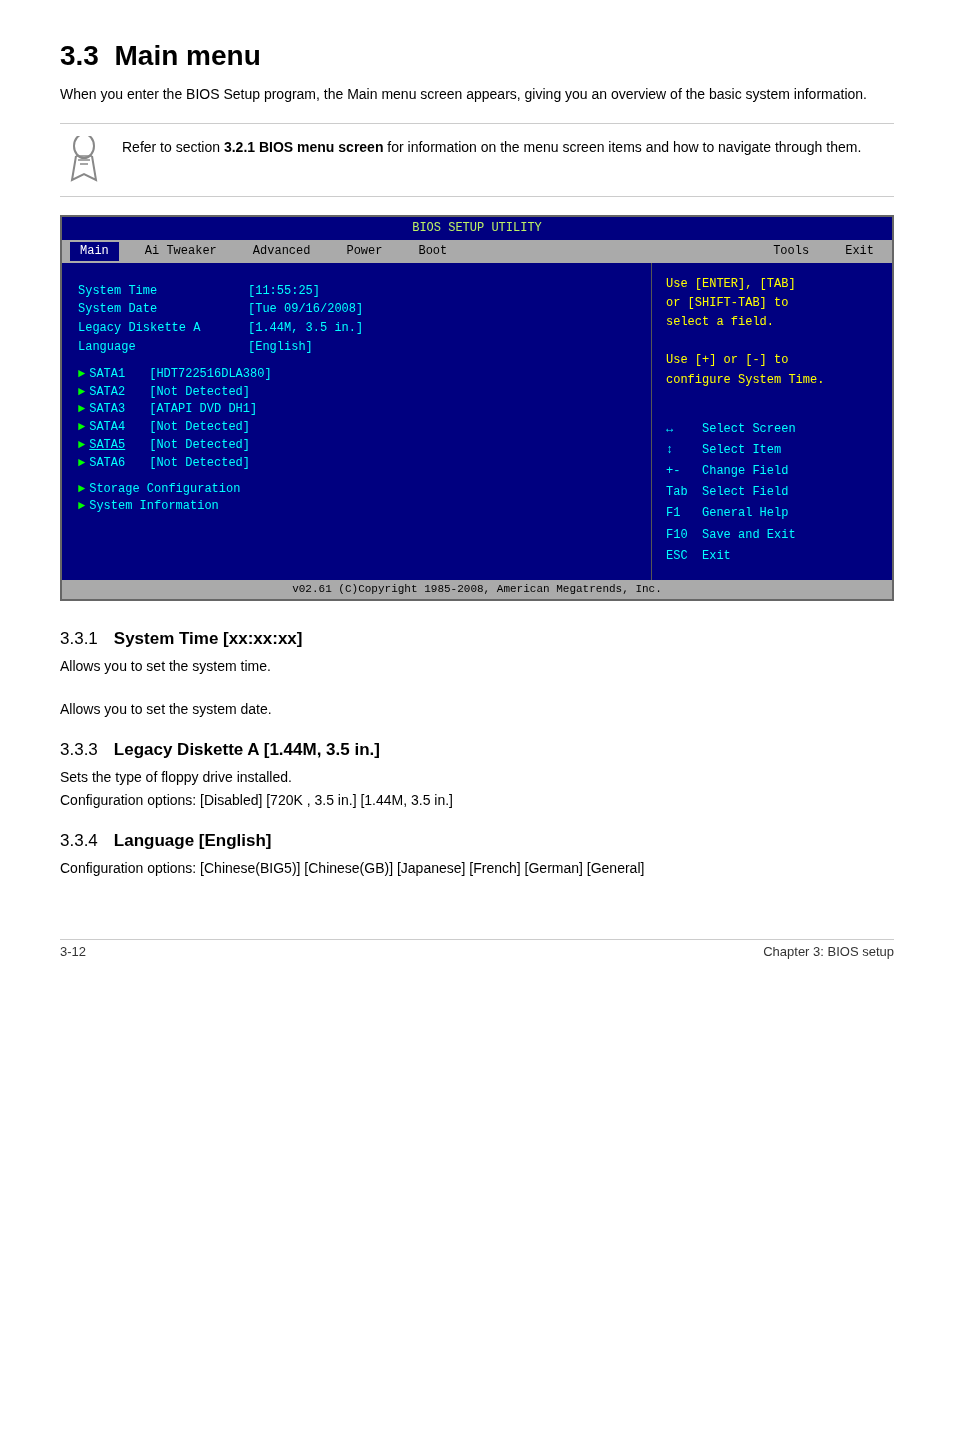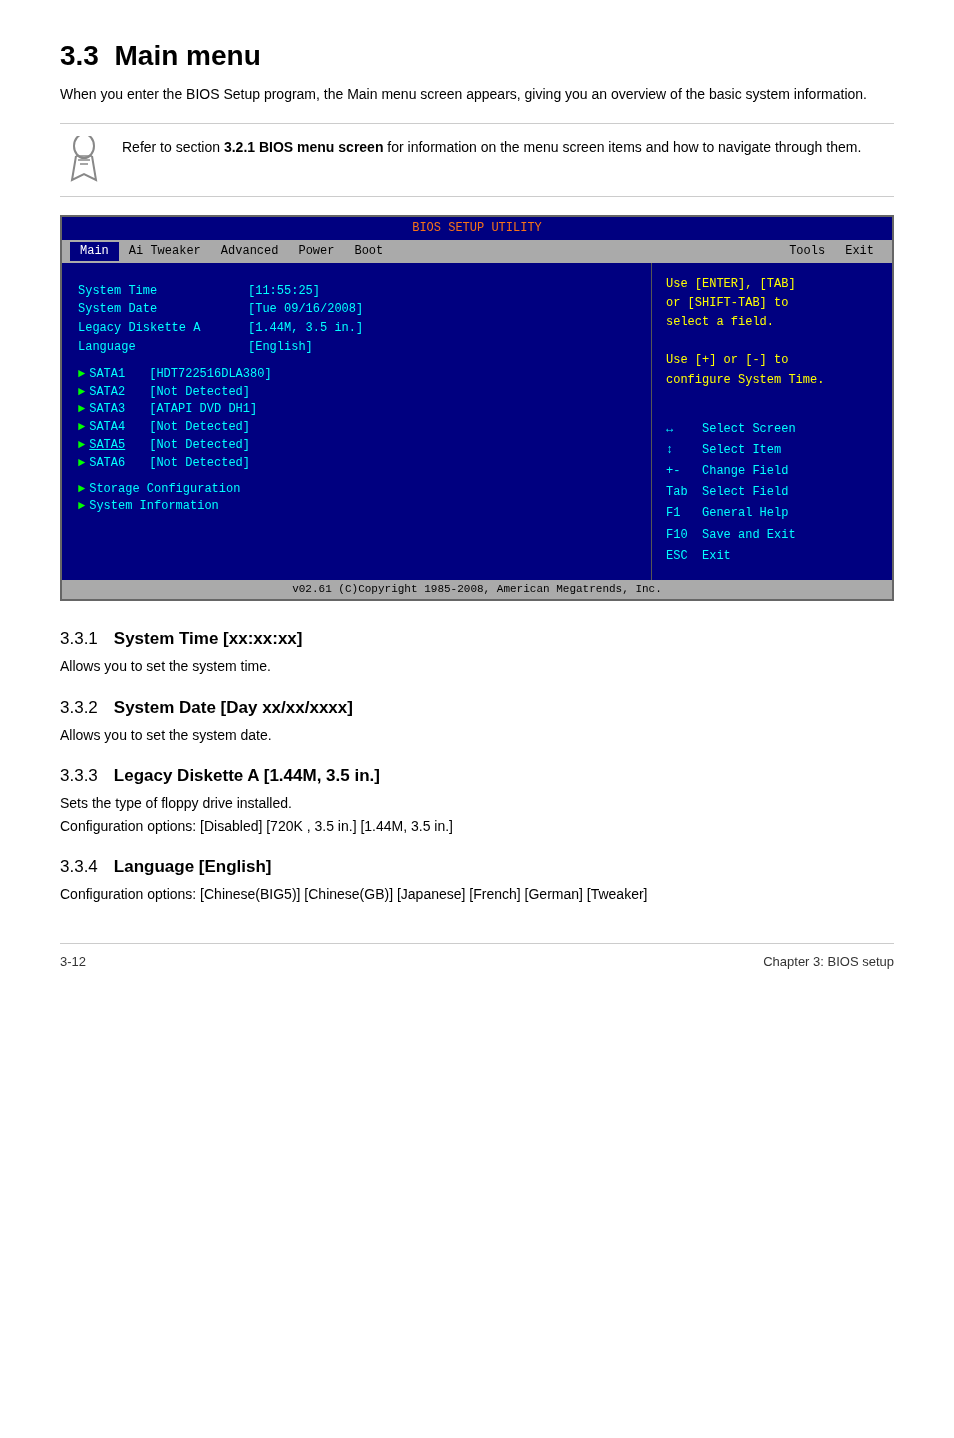--- a/index.html
+++ b/index.html
@@ -52,34 +52,34 @@
       color: #fff;
       font-family: 'Courier New', Courier, monospace;
       font-size: 12px;
       border: 2px solid #666;
       margin-bottom: 28px;
       line-height: 1.4;
     }
 
     .bios-title-bar {
       background: #000080;
-      color: #f97316;
+      color: #bef264;
       text-align: center;
       padding: 3px 0;
       font-size: 12px;
       border-radius: 9px;
     }
 
     .bios-menu-bar {
       background: #aaaaaa;
       color: #000;
       display: flex;
       align-items: center;
       padding: 2px 8px;
-      gap: 0;
+      gap: 16px;
     }
 
     .bios-menu-item {
       padding: 1px 10px;
       font-size: 12px;
       font-family: 'Courier New', Courier, monospace;
       color: #000;
     }
 
     .bios-menu-item.active {
@@ -193,23 +193,23 @@
       font-weight: normal;
     }
 
     .sub-section-text {
       font-size: 14px;
       line-height: 1.6;
       color: #000;
     }
 
     .page-footer {
-      margin-top: 38px;
+      margin-top: 60px;
       border-top: 1px solid #ccc;
-      padding-top: 10px;
+      padding-top: 4px;
       display: flex;
       justify-content: space-between;
       font-size: 13px;
       color: #333;
     }
   </style>
 </head>
 <body>
 
 <div class="section-title">
@@ -369,40 +369,36 @@
 
 <div class="sub-section">
   <div class="sub-section-title">
     <span class="sub-section-number">3.3.1</span>
     <span>System Time [xx:xx:xx]</span>
   </div>
   <p class="sub-section-text">Allows you to set the system time.</p>
 </div>
 
 <div class="sub-section">
-  <div class="sub-section-title">
-    <span class="sub-section-number">3.3.2</span>
-    <span>System Date [Day xx/xx/xxxx]</span>
-  </div>
   <p class="sub-section-text">Allows you to set the system date.</p>
 </div>
 
 <div class="sub-section">
   <div class="sub-section-title">
     <span class="sub-section-number">3.3.3</span>
     <span>Legacy Diskette A [1.44M, 3.5 in.]</span>
   </div>
   <p class="sub-section-text">Sets the type of floppy drive installed.</p>
   <p class="sub-section-text">Configuration options: [Disabled] [720K , 3.5 in.] [1.44M, 3.5 in.]</p>
 </div>
 
 <div class="sub-section">
   <div class="sub-section-title">
     <span class="sub-section-number">3.3.4</span>
     <span>Language [English]</span>
   </div>
-  <p class="sub-section-text">Configuration options: [Chinese(BIG5)] [Chinese(GB)] [Japanese] [French] [German] [Tweaker]</p>
+  <p class="sub-section-text">Configuration options: [Chinese(BIG5)] [Chinese(GB)] [Japanese] [French] [German] [General]</p>
 </div>
 
 <div class="page-footer">
   <span>3-12</span>
   <span>Chapter 3: BIOS setup</span>
 </div>
 
 </body></html>

